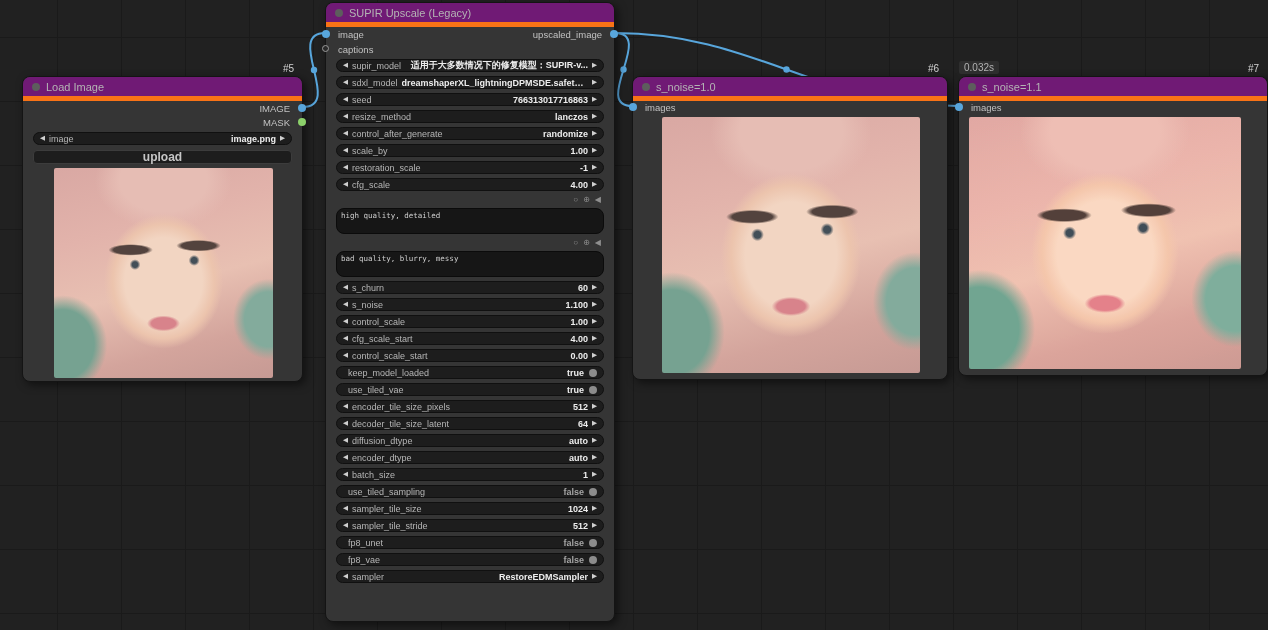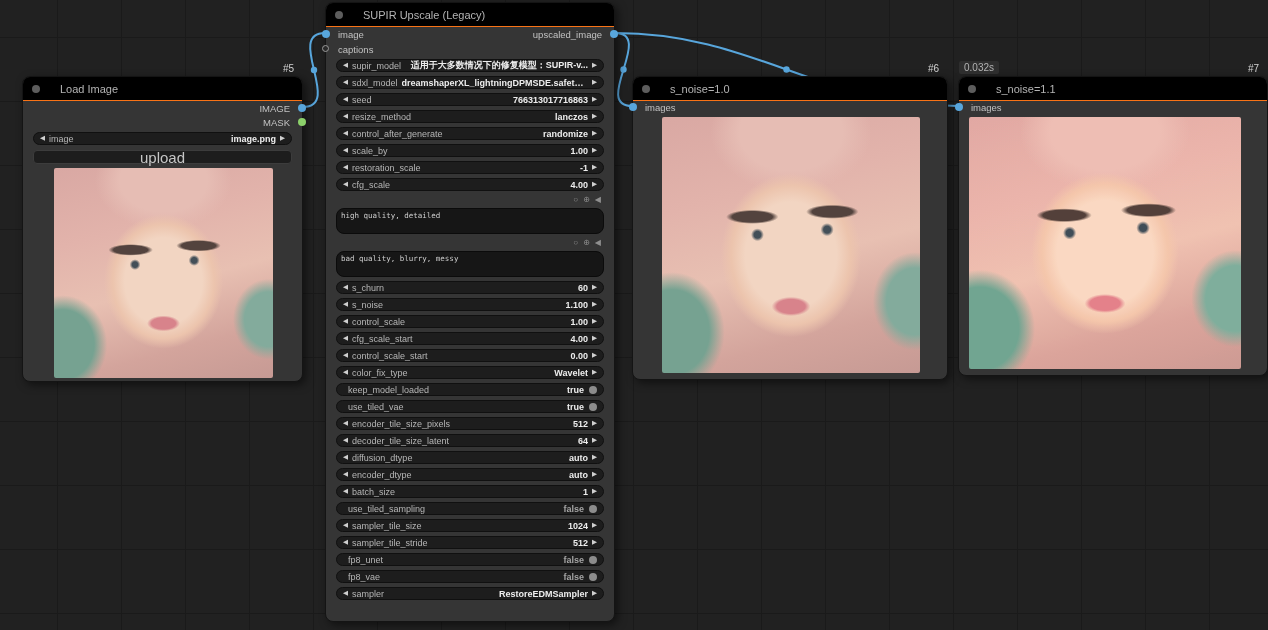--- a/index.html
+++ b/index.html
@@ -10,23 +10,23 @@
     background-image:linear-gradient(#1a1a1a 1px, transparent 1px),
                      linear-gradient(90deg,#1a1a1a 1px, transparent 1px);
     background-size:64px 64px; background-position:-7px -27px; }
   #links { position:absolute; inset:0; z-index:1; }
   .link { fill:none; stroke:#58a6dc; stroke-width:2; }
   .linkdot { fill:#58a6dc; }
 
   .node { position:absolute; z-index:2; background:#353535;
     border:1px solid #141414; border-radius:8px;
     box-shadow:3px 3px 8px rgba(0,0,0,.5); }
-  .titlebar { height:24px; background:#000000; border-radius:7px 7px 0 0;
-    display:flex; align-items:center; gap:20px; padding:0 9px;
-    border-bottom:1px solid #f97316; }
+  .titlebar { height:24px; background:#701a75; border-radius:7px 7px 0 0;
+    display:flex; align-items:center; gap:6px; padding:0 9px;
+    border-bottom:5px solid #f97316; }
   .tdot { width:8px; height:8px; border-radius:50%; background:#5d5d5d; flex:none; }
   .ttext { font-size:11px; color:#b4b4b4; white-space:nowrap; overflow:hidden; }
   .node-badge { position:absolute; top:-14px; right:8px; font-size:10px; color:#d2d2d2; }
   .timing-badge { position:absolute; top:-16px; left:0; font-size:10px; color:#b2b2b2;
     background:rgba(48,48,48,.9); padding:1px 5px; border-radius:2px; }
 
   .slot { position:absolute; height:14px; display:flex; align-items:center;
     font-size:9.5px; color:#c2c2c2; white-space:nowrap; }
   .slot .dot { position:absolute; width:8px; height:8px; border-radius:50%; top:3px; }
   .slot.in { left:0; padding-left:12px; }
@@ -50,21 +50,21 @@
     flex:none; margin-left:1px; }
 
   .ta-toolbar { height:9px; line-height:9px; display:flex; justify-content:flex-end;
     gap:5px; padding-right:3px; font-size:8px; color:#8f8f8f; flex:none; }
   .widget-textarea { height:26px; background:#161616; border:1px solid #0b0b0b;
     border-radius:8px; padding:2px 4px; overflow:hidden; flex:none;
     font-family:"DejaVu Sans Mono", monospace; font-size:7.5px; color:#cfcfcf; }
 
   .upload-btn { position:absolute; height:14px; background:#1d1d1d;
     border:1px solid #3c3c3c; border-radius:4px; display:flex; align-items:center;
-    justify-content:center; font-size:15px; color:#c6c6c6; }
+    justify-content:center; font-size:12px; color:#c6c6c6;font-weight:bold; }
 
   .portrait { position:absolute; border-radius:2px;
     background:
       radial-gradient(circle at 37% 46%, rgba(58,72,82,.95) 0 1.6%, rgba(58,72,82,0) 3%),
       radial-gradient(circle at 64% 44%, rgba(58,72,82,.95) 0 1.6%, rgba(58,72,82,0) 3%),
       radial-gradient(ellipse 13% 3.5% at 35% 39%, #53433e 0 60%, rgba(83,67,62,0) 78%),
       radial-gradient(ellipse 13% 3.5% at 66% 37%, #53433e 0 60%, rgba(83,67,62,0) 78%),
       radial-gradient(ellipse 10% 5% at 50% 74%, #d8838b 0 55%, rgba(216,131,139,0) 75%),
       radial-gradient(ellipse 34% 40% at 50% 54%, #f2d5c2 0 52%, #ecc4ad 68%, rgba(236,196,173,0) 80%),
       radial-gradient(ellipse 26% 30% at 4% 84%, #76a291 0 55%, rgba(118,162,145,0) 78%),
@@ -212,26 +212,20 @@
           <span class="wl">cfg_scale_start</span>
           <span class="wv">4.00</span>
           <span class="arr">▶</span>
         </div>
         <div class="widget-row">
           <span class="arr">◀</span>
           <span class="wl">control_scale_start</span>
           <span class="wv">0.00</span>
           <span class="arr">▶</span>
         </div>
-        <div class="widget-row">
-          <span class="arr">◀</span>
-          <span class="wl">color_fix_type</span>
-          <span class="wv">Wavelet</span>
-          <span class="arr">▶</span>
-        </div>
         <div class="widget-row toggle">
           <span class="wl">keep_model_loaded</span>
           <span class="wv">true</span>
           <span class="tog"></span>
         </div>
         <div class="widget-row toggle">
           <span class="wl">use_tiled_vae</span>
           <span class="wv">true</span>
           <span class="tog"></span>
         </div>

